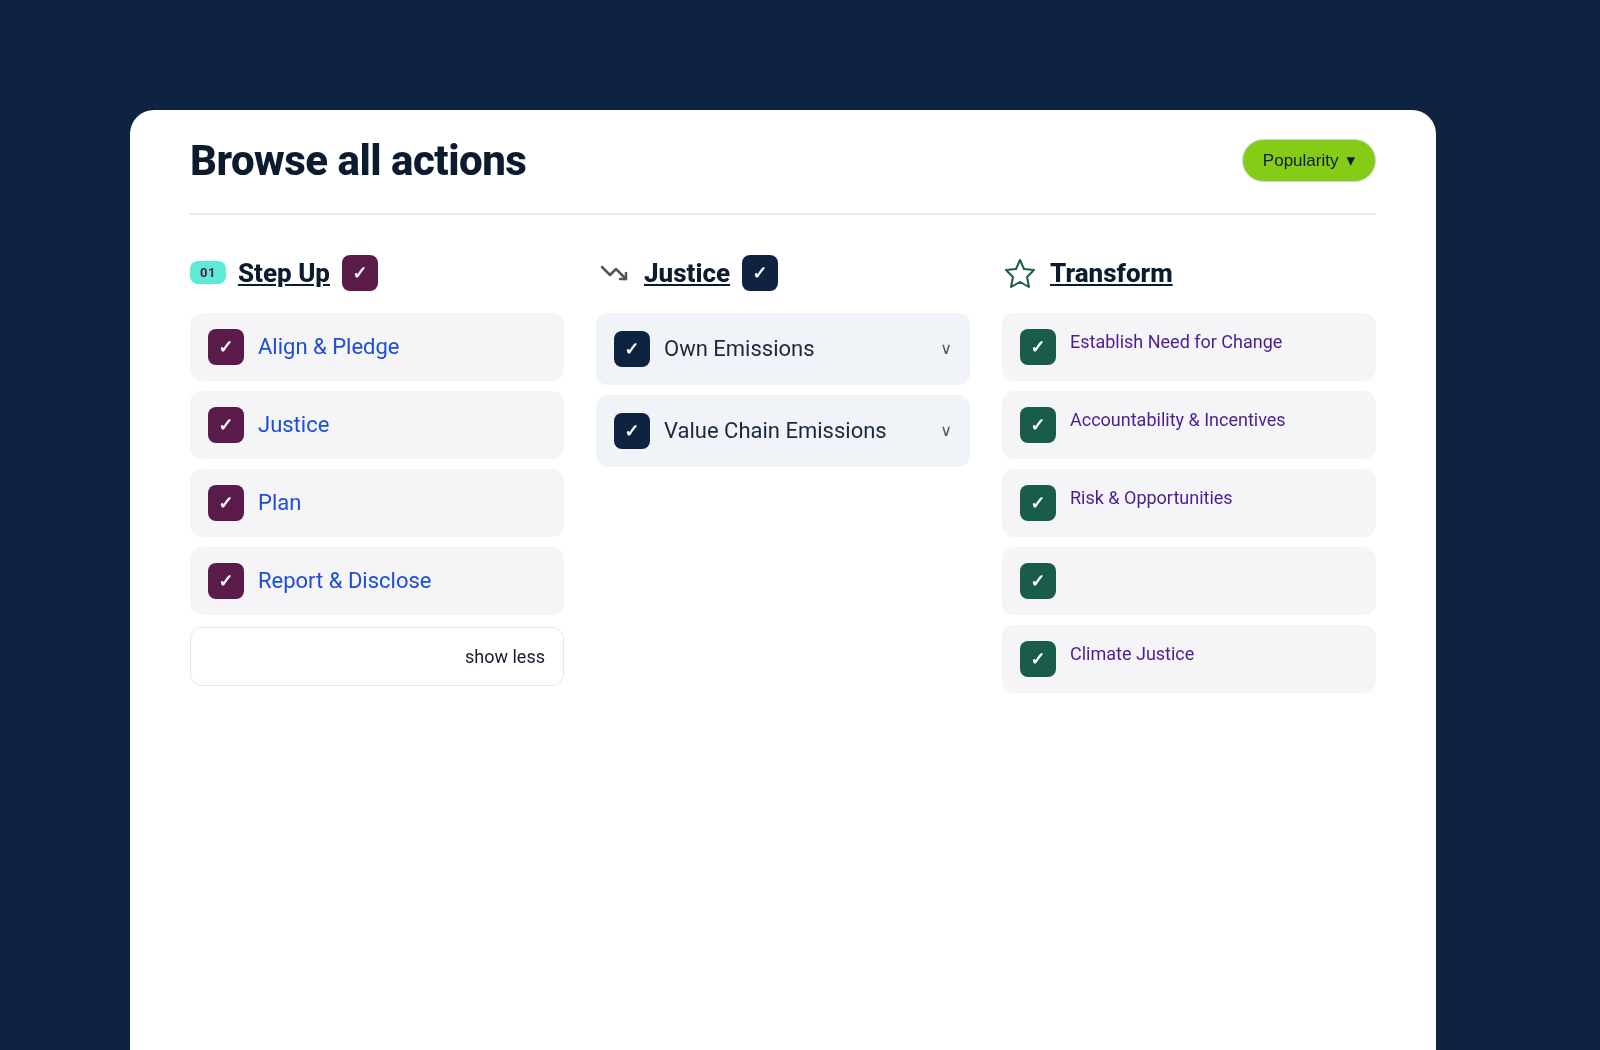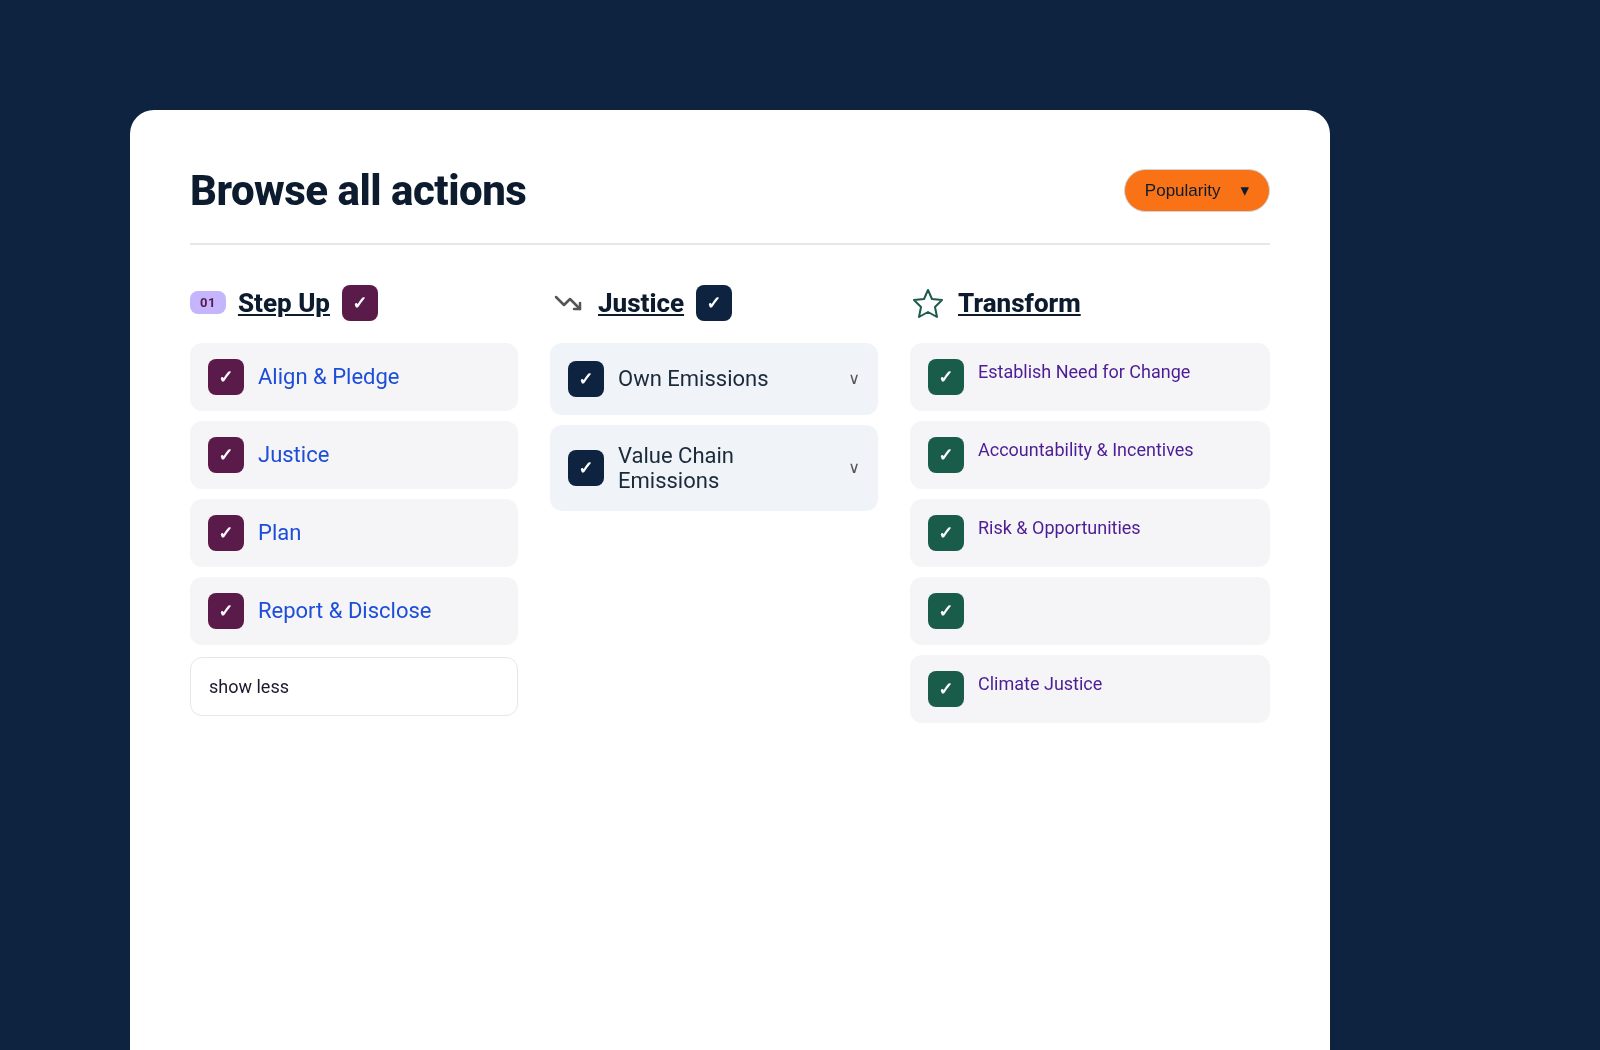--- a/index.html
+++ b/index.html
@@ -13,51 +13,51 @@
       display: flex;
       align-items: flex-start;
       justify-content: flex-start;
     }
 
     .main-card {
       background: #ffffff;
       border-radius: 24px 24px 0 0;
       margin-left: 130px;
       margin-top: 110px;
-      width: 1200px;
+      width: 1306px;
       height: 940px;
-      padding: 56px 60px 50px 60px;
+      padding: 26px 60px 50px 60px;
       overflow: hidden;
     }
 
     .header-row {
       display: flex;
       align-items: center;
       justify-content: space-between;
       margin-bottom: 28px;
     }
 
     .page-title {
       font-size: 42px;
       font-weight: 800;
       color: #0d1b2e;
       letter-spacing: -0.5px;
     }
 
     .sort-dropdown {
       display: flex;
       align-items: center;
-      gap: 20px;
+      gap: 8px;
       border: 1.5px solid #d0d5dd;
       border-radius: 999px;
       padding: 10px 20px;
       font-size: 17px;
       color: #0d1b2e;
       cursor: pointer;
-      background: #f97316;
+      background: #84cc16;
     }
 
     .divider {
       height: 1.5px;
       background: #e5e7eb;
       margin-bottom: 40px;
     }
 
     .columns-row {
       display: flex;
@@ -72,21 +72,21 @@
     }
 
     .column-header {
       display: flex;
       align-items: center;
       gap: 12px;
       margin-bottom: 22px;
     }
 
     .col-number-badge {
-      background: #c4b5fd;
+      background: #5eead4;
       color: #5a1a4a;
       font-size: 13px;
       font-weight: 700;
       border-radius: 8px;
       padding: 4px 10px;
       letter-spacing: 0.5px;
     }
 
     .col-title {
       font-size: 26px;
@@ -165,21 +165,21 @@
     .show-less-btn {
       width: 100%;
       margin-top: 12px;
       background: #fff;
       border: 1.5px solid #e5e7eb;
       border-radius: 12px;
       padding: 18px;
       font-size: 18px;
       color: #1a1a2e;
       cursor: pointer;
-      text-align: left;
+      text-align: right;
       font-family: inherit;
     }
 
     
     .impact-item-row {
       display: flex;
       align-items: center;
       gap: 14px;
       background: #f0f3f8;
       border-radius: 12px;

